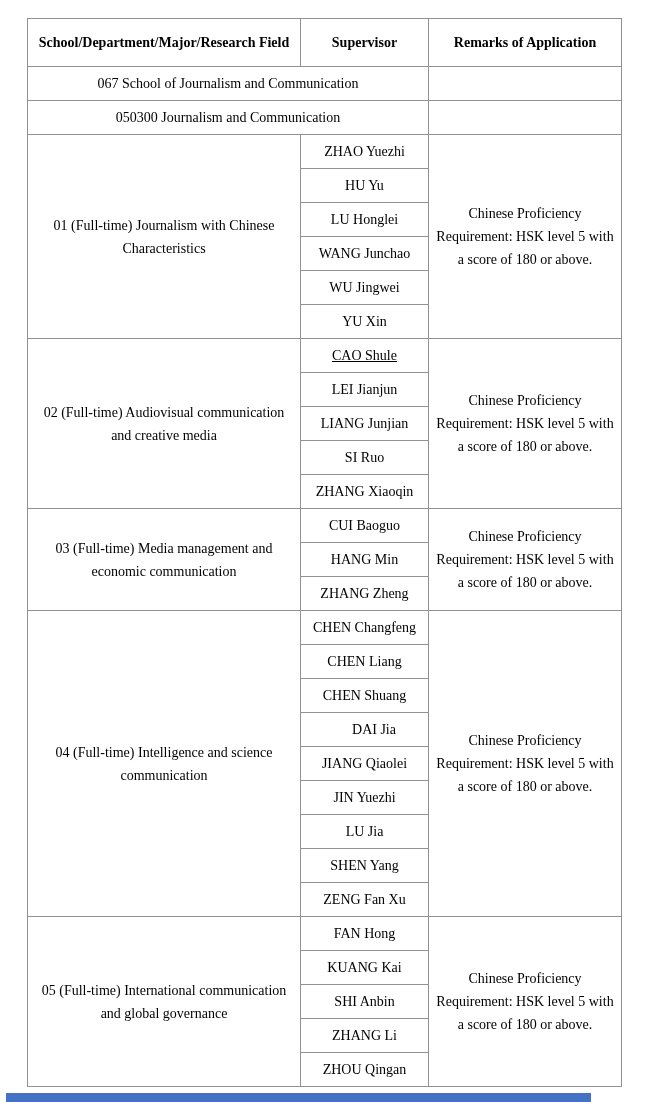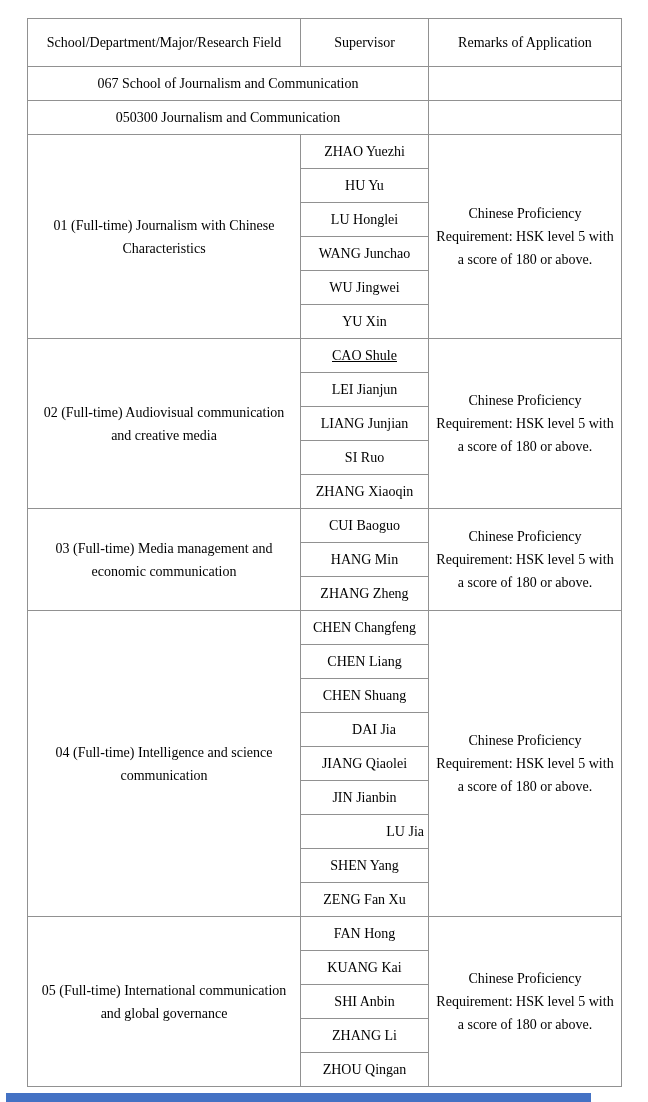--- a/index.html
+++ b/index.html
@@ -24,21 +24,21 @@
     border: 1px solid #919191;
     text-align: center;
     vertical-align: middle;
     font-size: 14px;
     line-height: 23px;
     padding: 0 4px;
     white-space: pre-line;
     overflow: hidden;
   }
   .app-table tr { height: 34px; }
-  .app-table th { font-weight: normal; padding: 12px 2px; }
+  .app-table th { font-weight: bold; padding: 12px 2px; }
   .app-table td.major-cell { padding: 0 8px; }
   .app-table td.remarks-cell { padding: 8px 2px; }
   .bottom-bar {
     position: absolute;
     left: 6px;
     top: 1093px;
     width: 585px;
     height: 9px;
   }
 </style>
@@ -140,24 +140,24 @@
       <tr>
         <td style="border-color: rgb(145, 145, 145);">CHEN Shuang</td>
       </tr>
       <tr>
         <td style="border-color: rgb(145, 145, 145); padding-left: 23px;">DAI Jia</td>
       </tr>
       <tr>
         <td style="border-color: rgb(145, 145, 145);">JIANG Qiaolei</td>
       </tr>
       <tr>
-        <td style="border-color: rgb(145, 145, 145);">JIN Jianbin</td>
+        <td style="border-color: rgb(145, 145, 145);">JIN Yuezhi</td>
       </tr>
       <tr>
-        <td style="border-color: rgb(145, 145, 145); text-align: right;">LU Jia</td>
+        <td style="border-color: rgb(145, 145, 145);">LU Jia</td>
       </tr>
       <tr>
         <td style="border-color: rgb(145, 145, 145);">SHEN Yang</td>
       </tr>
       <tr>
         <td style="border-color: rgb(145, 145, 145);">ZENG Fan Xu</td>
       </tr>
       <tr>
         <td class="major-cell" rowspan="5" style="border-color: rgb(145, 145, 145);">05 (Full-time) International communication
 and global governance</td>

